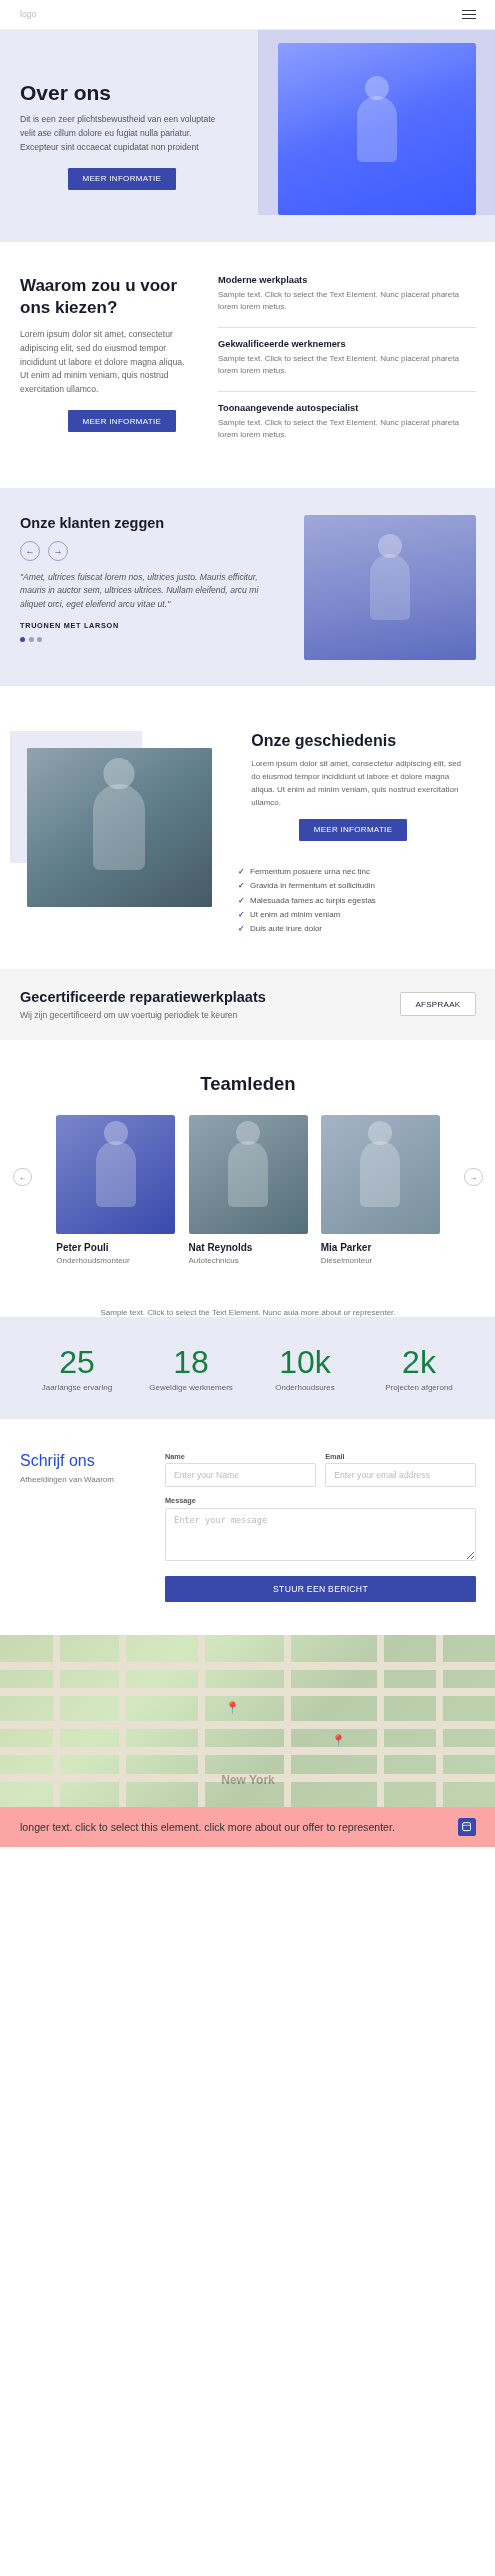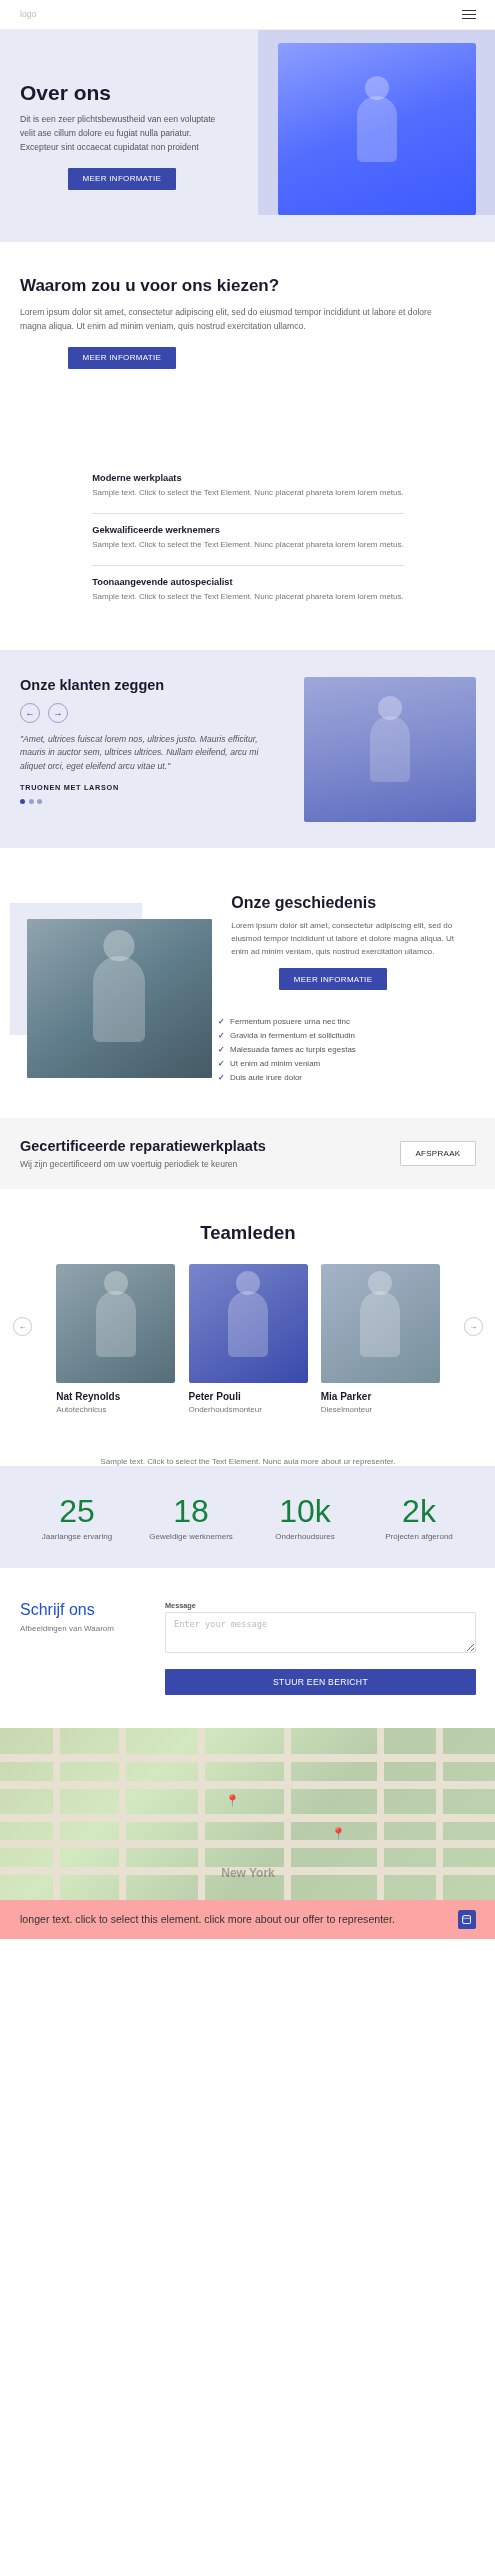--- a/index.html
+++ b/index.html
@@ -37,21 +37,21 @@
     .hero-content { position: relative; z-index: 2; max-width: 212px; }
     .hero-content h1 { font-size: 21px; font-weight: 700; color: #1a1a2e; margin-bottom: 8px; }
     .hero-content p { font-size: 8.6px; color: #555; line-height: 1.6; margin-bottom: 13.2px; }
     .btn-primary {
       background: #3949ab; color: #fff; border: none; padding: 6.6px 14.5px;
       font-size: 8px; cursor: pointer; border-radius: 1.3px; letter-spacing: 0.3px; margin-left: 48px;
     }
 
     
     .why-section {
-      display: flex; gap: 0; padding: 33px 20px; align-items: center; flex-direction: column;
+      display: flex; gap: 0; padding: 33px 20px; align-items: flex-start;
     }
     .why-left { flex: 0 0 198px; padding-right: 26.4px; }
     .why-left h2 { font-size: 17px; font-weight: 700; color: #1a1a2e; margin-bottom: 9.3px; line-height: 1.3; }
     .why-left p { font-size: 8.6px; color: #666; line-height: 1.6; margin-bottom: 13.2px; }
     .why-right { flex: 1; }
     .why-feature { margin-bottom: 14.5px; }
     .why-feature h4 { font-size: 9.3px; font-weight: 700; color: #1a1a2e; margin-bottom: 4px; }
     .why-feature p { font-size: 8px; color: #777; line-height: 1.5; }
     .divider-h { border: none; border-top: 0.7px solid #e0e0e0; margin: 10.6px 0; }
 
@@ -80,21 +80,21 @@
     }
     .mechanic-img-placeholder {
       width: 100%; height: 145px;
       background: linear-gradient(170deg, #9fa8da 0%, #7986cb 60%, #5c6bc0 100%);
       display: flex; align-items: center; justify-content: center;
     }
 
     
     .history-section {
       position: relative; padding: 33px 20px; background: #fff;
-      display: flex; align-items: flex-end;
+      display: flex; gap: 20px; align-items: center;
     }
     .history-img-wrap {
       flex: 0 0 198px; position: relative; height: 172px;
     }
     .history-bg-rect {
       position: absolute; top: -10px; left: -10px;
       width: 132px; height: 132px; background: #e8eaf6; z-index: 0;
     }
     .history-img {
       position: absolute; top: 6.6px; left: 6.6px;
@@ -174,21 +174,21 @@
     .contact-left p { font-size: 8px; color: #777; }
     .contact-right { flex: 1; }
     .form-group { margin-bottom: 9.3px; }
     .form-label { font-size: 7.3px; color: #555; margin-bottom: 2.6px; display: block; font-weight: 600; }
     .form-input {
       width: 100%; border: 0.7px solid #ddd; border-radius: 1.3px;
       padding: 6px 8px; font-size: 8.6px; color: #333; background: #fff;
       outline: none;
     }
     .form-input::placeholder { color: #bbb; }
-    textarea.form-input { height: 41px; resize: vertical; }
+    textarea.form-input { height: 53px; resize: vertical; }
     .btn-submit {
       background: #3949ab; color: #fff; border: none;
       padding: 8px 20px; font-size: 8.6px; cursor: pointer;
       border-radius: 1.3px; width: 100%; letter-spacing: 0.3px;
       margin-top: 4px;
     }
     .form-row { display: flex; gap: 9.3px; }
     .form-row .form-group { flex: 1; }
 
     
@@ -359,32 +359,32 @@
     <p>Wij zijn gecertificeerd om uw voertuig periodiek te keuren</p>
   </div>
   <button class="btn-outline">AFSPRAAK</button>
 </section>
 
 <section class="team-section">
   <h2>Teamleden</h2>
   <div class="team-grid">
     <div class="team-arrow left">←</div>
     <div class="team-card">
+      <div class="team-photo peter">
+        <div class="person-shape"></div>
+      </div>
+      <div class="team-name">Peter Pouli</div>
+      <div class="team-role">Onderhoudsmonteur</div>
+    </div>
+    <div class="team-card">
       <div class="team-photo nat">
         <div class="person-shape"></div>
       </div>
       <div class="team-name">Nat Reynolds</div>
       <div class="team-role">Autotechnicus</div>
-    </div>
-    <div class="team-card">
-      <div class="team-photo peter">
-        <div class="person-shape"></div>
-      </div>
-      <div class="team-name">Peter Pouli</div>
-      <div class="team-role">Onderhoudsmonteur</div>
     </div>
     <div class="team-card">
       <div class="team-photo mila">
         <div class="person-shape"></div>
       </div>
       <div class="team-name">Mia Parker</div>
       <div class="team-role">Dieselmonteur</div>
     </div>
     <div class="team-arrow right">→</div>
   </div>
@@ -411,20 +411,30 @@
     <div class="stat-label">Projecten afgerond</div>
   </div>
 </section>
 
 <section class="contact-section">
   <div class="contact-left">
     <h2>Schrijf ons</h2>
     <p>Afbeeldingen van Waarom</p>
   </div>
   <div class="contact-right">
+    <div class="form-row">
+      <div class="form-group">
+        <label class="form-label">Name</label>
+        <input type="text" class="form-input" placeholder="Enter your Name" style="">
+      </div>
+      <div class="form-group">
+        <label class="form-label">Email</label>
+        <input type="email" class="form-input" placeholder="Enter your email address" style="">
+      </div>
+    </div>
     <div class="form-group">
       <label class="form-label">Message</label>
       <textarea class="form-input" placeholder="Enter your message" style=""></textarea>
     </div>
     <button class="btn-submit">STUUR EEN BERICHT</button>
   </div>
 </section>
 
 <div class="map-section">
   <div class="map-bg">

